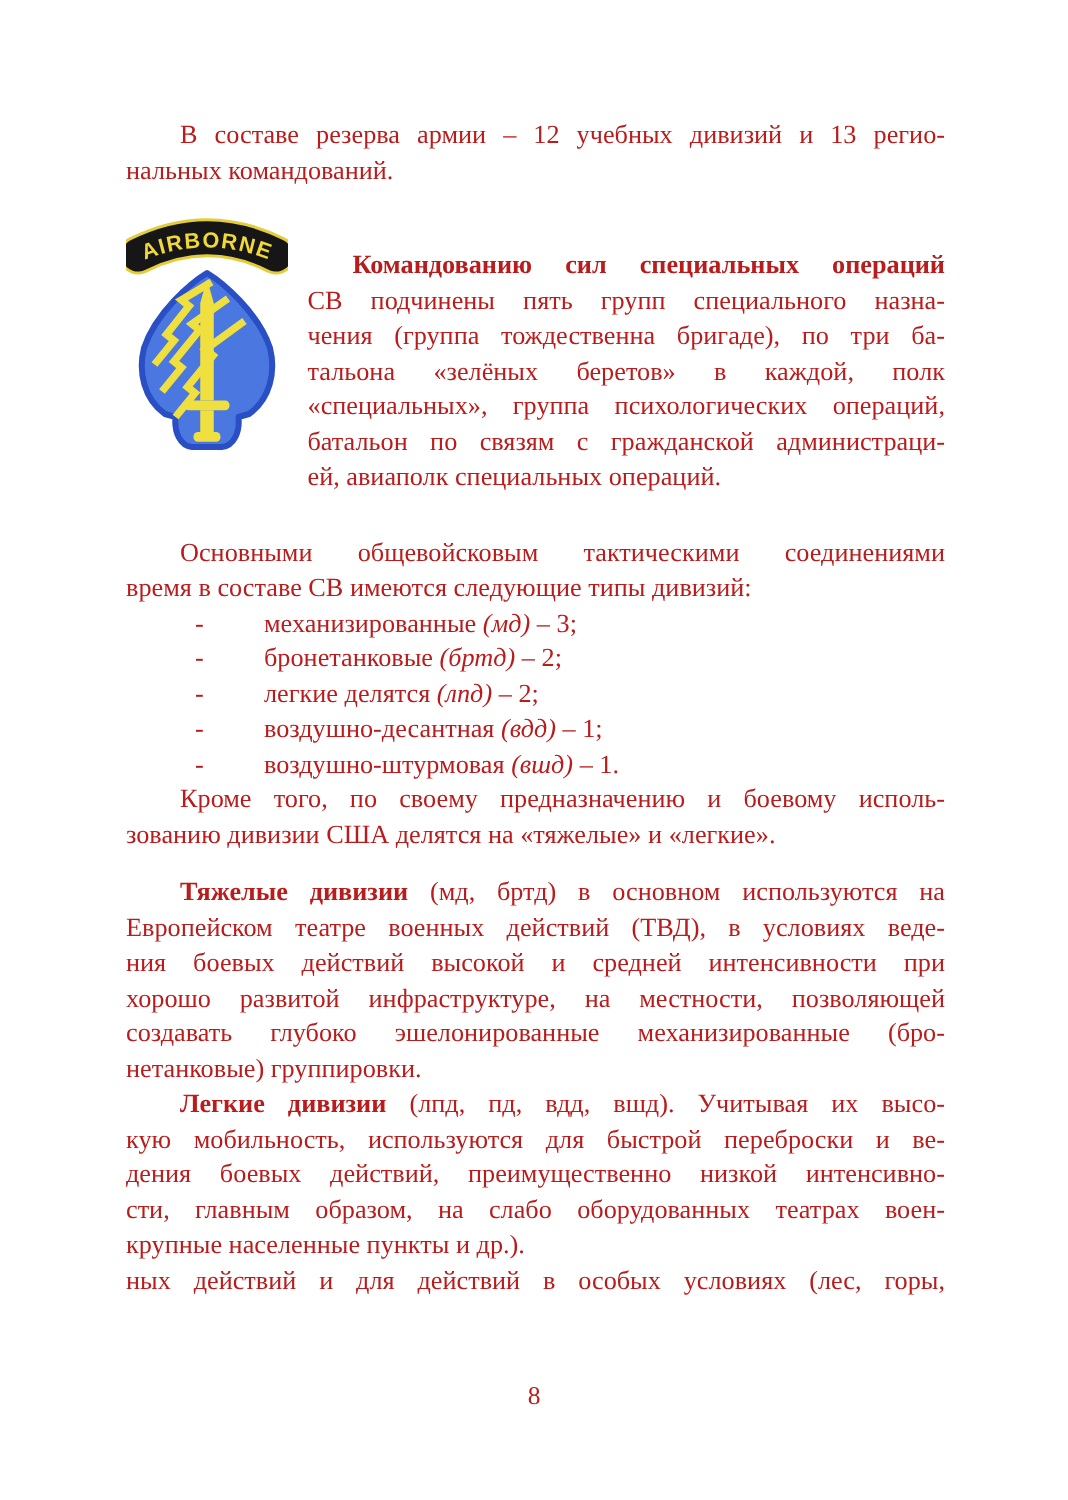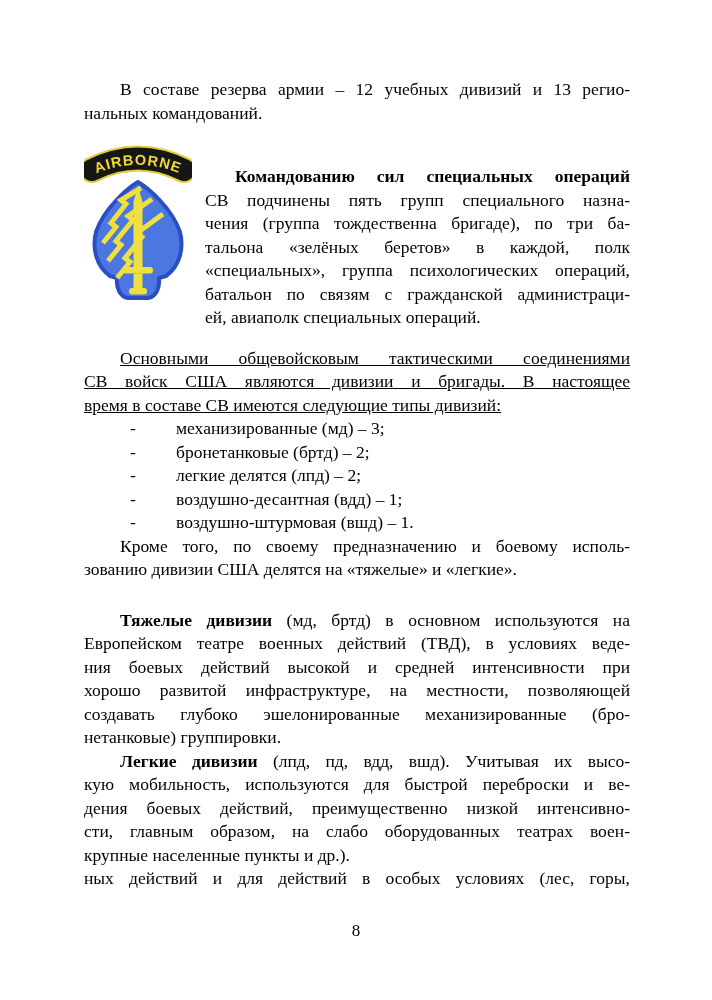--- a/index.html
+++ b/index.html
@@ -3,37 +3,37 @@
 <meta charset="utf-8">
 <style>
   html,body{margin:0;padding:0;background:#ffffff;}
   .page{
     position:relative;
     width:648px;height:1000px;
     background:#ffffff;
     font-family:"Liberation Serif", serif;
     font-size:17.5px;
     line-height:23.5px;
-    color:#000000;
+    color:#b91c1c;
     overflow:hidden;
   }
   .content{position:absolute;left:84px;top:78px;width:546px;}
   .line{text-align:justify;text-align-last:justify;}
   .line.last{text-align-last:left;}
   .ind{padding-left:36px;}
   .ind2{padding-left:30px;margin-top:25px;}
   .b{font-weight:bold;}
-  .it{}
+  .it{font-style:italic;}
   .media{display:flex;margin-top:15px;}
   .badge-col{flex:0 0 121px;width:121px;padding-top:2px;}
   .p2col{flex:1;min-width:0;}
-  .p3{margin-top:17px;text-decoration:underline;}
+  .p3{margin-top:27px;}
   .li{padding-left:46px;}
   .li .dash{display:inline-block;width:46px;}
-  .p4{margin-top:27px;}
+  .p4{margin-top:15px;}
   .pageno{
     position:absolute;left:0;top:919px;width:712px;
     text-align:center;font-size:17px;
   }
   .sf-badge{display:block;}
 </style>
 </head>
 <body>
 
 <div class="page">
@@ -77,21 +77,20 @@
         <div class="line"><span>чения (группа тождественна бригаде), по три ба-</span></div>
         <div class="line"><span>тальона «зелёных беретов» в каждой, полк</span></div>
         <div class="line"><span>«специальных», группа психологических операций,</span></div>
         <div class="line"><span>батальон по связям с гражданской администраци-</span></div>
         <div class="line last"><span>ей, авиаполк специальных операций.</span></div>
       </div>
     </div>
 
     <div class="p3">
       <div class="line ind"><span>Основными общевойсковым тактическими соединениями</span></div>
-      <div class="line"><span>СВ войск США являются дивизии и бригады. В настоящее</span></div>
       <div class="line last"><span>время в составе СВ имеются следующие типы дивизий:</span></div>
     </div>
 
     <div>
       <div class="line last li">
         <span class="dash">-</span><span>механизированные </span><span class="it">(мд)</span><span> – 3;</span>
       </div>
       <div class="line last li">
         <span class="dash">-</span><span>бронетанковые </span><span class="it">(бртд)</span><span> – 2;</span>
       </div>

